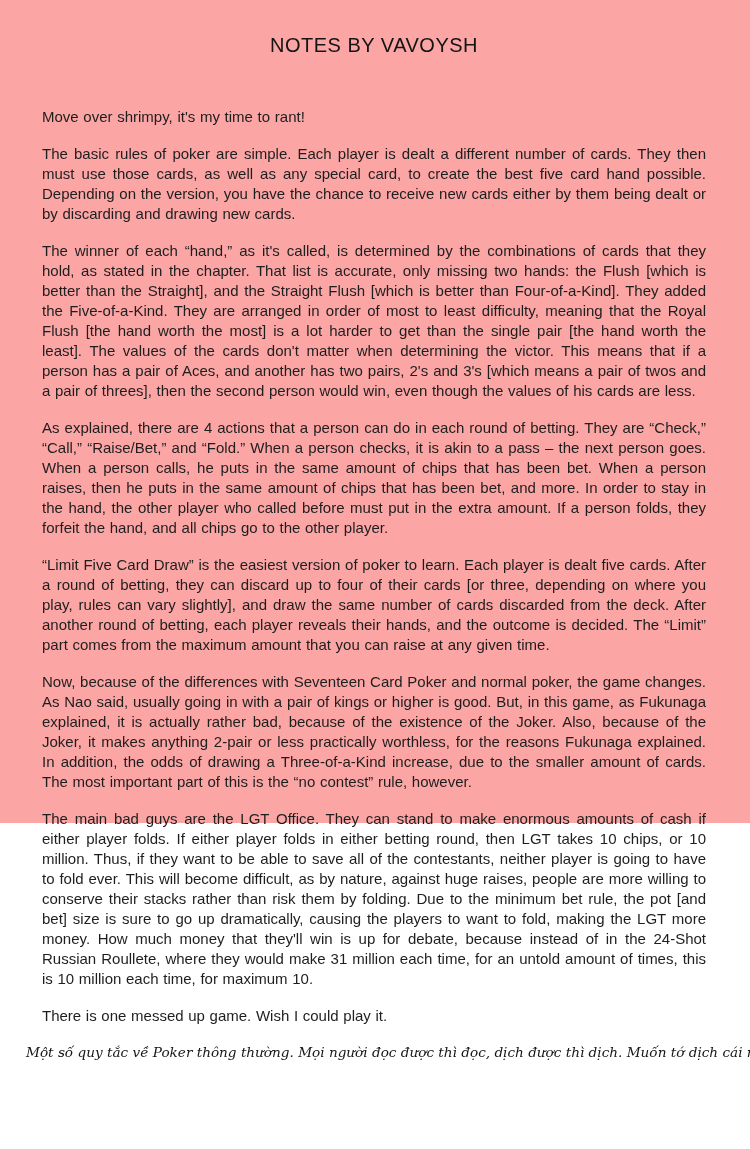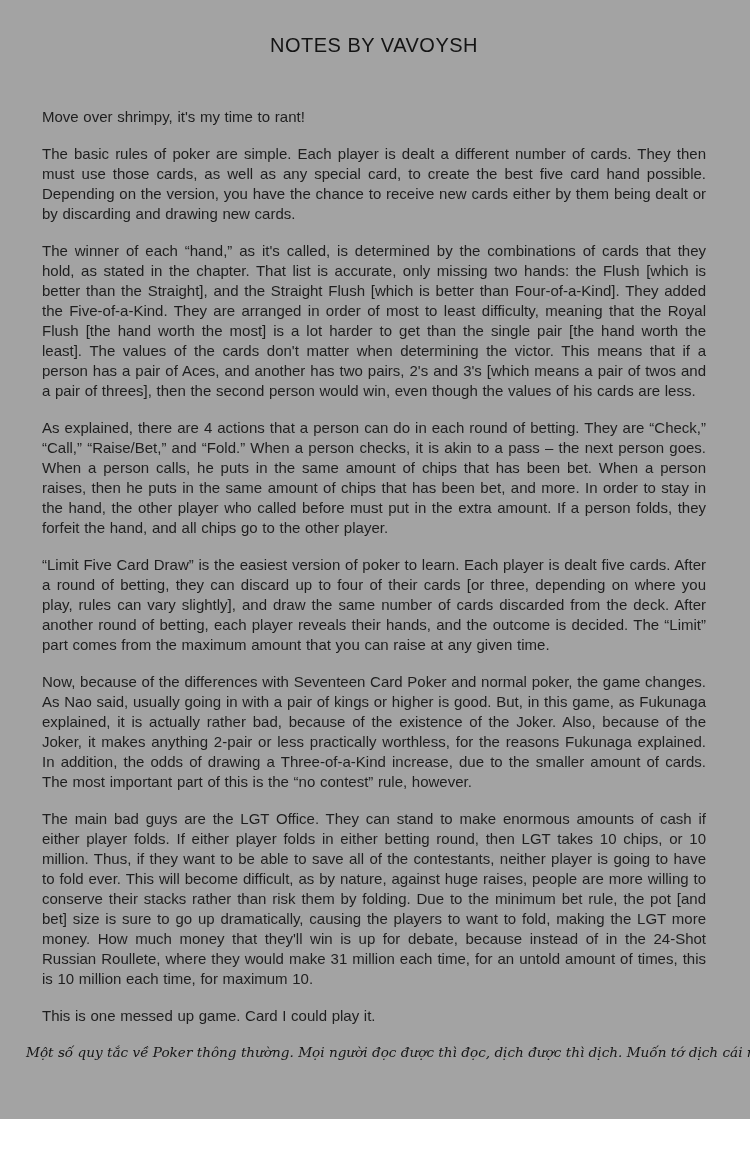--- a/index.html
+++ b/index.html
@@ -10,23 +10,23 @@
   body {
     width: 750px;
     height: 1149px;
     overflow: hidden;
     font-family: "Liberation Sans", sans-serif;
     color: #1e1e1e;
   }
   .page {
     box-sizing: border-box;
     width: 750px;
-    height: 1119px;
+    height: 823px;
     padding: 34px 44px 0 42px;
-    background: #a3a3a3;
+    background: #fca5a5;
   }
   .title {
     font-size: 20px;
     font-weight: normal;
     letter-spacing: 0.5px;
     text-align: center;
     margin: 0 0 50px 0;
     color: #141414;
   }
   .body-para {
@@ -53,16 +53,16 @@
 <div class="page">
   <h1 class="title">NOTES BY VAVOYSH</h1>
 
   <p class="body-para">Move over shrimpy, it's my time to rant!</p>
   <p class="body-para">The basic rules of poker are simple. Each player is dealt a different number of cards. They then must use those cards, as well as any special card, to create the best five card hand possible. Depending on the version, you have the chance to receive new cards either by them being dealt or by discarding and drawing new cards.</p>
   <p class="body-para">The winner of each “hand,” as it's called, is determined by the combinations of cards that they hold, as stated in the chapter. That list is accurate, only missing two hands: the Flush [which is better than the Straight], and the Straight Flush [which is better than Four-of-a-Kind]. They added the Five-of-a-Kind. They are arranged in order of most to least difficulty, meaning that the Royal Flush [the hand worth the most] is a lot harder to get than the single pair [the hand worth the least]. The values of the cards don't matter when determining the victor. This means that if a person has a pair of Aces, and another has two pairs, 2's and 3's [which means a pair of twos and a pair of threes], then the second person would win, even though the values of his cards are less.</p>
   <p class="body-para">As explained, there are 4 actions that a person can do in each round of betting. They are “Check,” “Call,” “Raise/Bet,” and “Fold.” When a person checks, it is akin to a pass – the next person goes. When a person calls, he puts in the same amount of chips that has been bet. When a person raises, then he puts in the same amount of chips that has been bet, and more. In order to stay in the hand, the other player who called before must put in the extra amount. If a person folds, they forfeit the hand, and all chips go to the other player.</p>
   <p class="body-para">“Limit Five Card Draw” is the easiest version of poker to learn. Each player is dealt five cards. After a round of betting, they can discard up to four of their cards [or three, depending on where you play, rules can vary slightly], and draw the same number of cards discarded from the deck. After another round of betting, each player reveals their hands, and the outcome is decided. The “Limit” part comes from the maximum amount that you can raise at any given time.</p>
   <p class="body-para">Now, because of the differences with Seventeen Card Poker and normal poker, the game changes. As Nao said, usually going in with a pair of kings or higher is good. But, in this game, as Fukunaga explained, it is actually rather bad, because of the existence of the Joker. Also, because of the Joker, it makes anything 2-pair or less practically worthless, for the reasons Fukunaga explained. In addition, the odds of drawing a Three-of-a-Kind increase, due to the smaller amount of cards.  The most important part of this is the “no contest” rule, however.</p>
   <p class="body-para">The main bad guys are the LGT Office. They can stand to make enormous amounts of cash if either player folds. If either player folds in either betting round, then LGT takes 10 chips, or 10 million. Thus, if they want to be able to save all of the contestants, neither player is going to have to fold ever. This will become difficult, as by nature, against huge raises, people are more willing to conserve their stacks rather than risk them by folding. Due to the minimum bet rule, the pot [and bet] size is sure to go up dramatically, causing the players to want to fold, making the LGT more money. How much money that they'll win is up for debate, because instead of in the 24-Shot Russian Roullete, where they would make 31 million each time, for an untold amount of times, this is 10 million each time, for maximum 10.</p>
-  <p class="body-para">This is one messed up game. Card I could play it.</p>
+  <p class="body-para">There is one messed up game. Wish I could play it.</p>
 
   <p class="footnote">Một số quy tắc về Poker thông thường. Mọi người đọc được thì đọc, dịch được thì dịch. Muốn tớ dịch cái này nữa thà chém chết tớ đi!</p>
 </div>
 
 </body></html>

